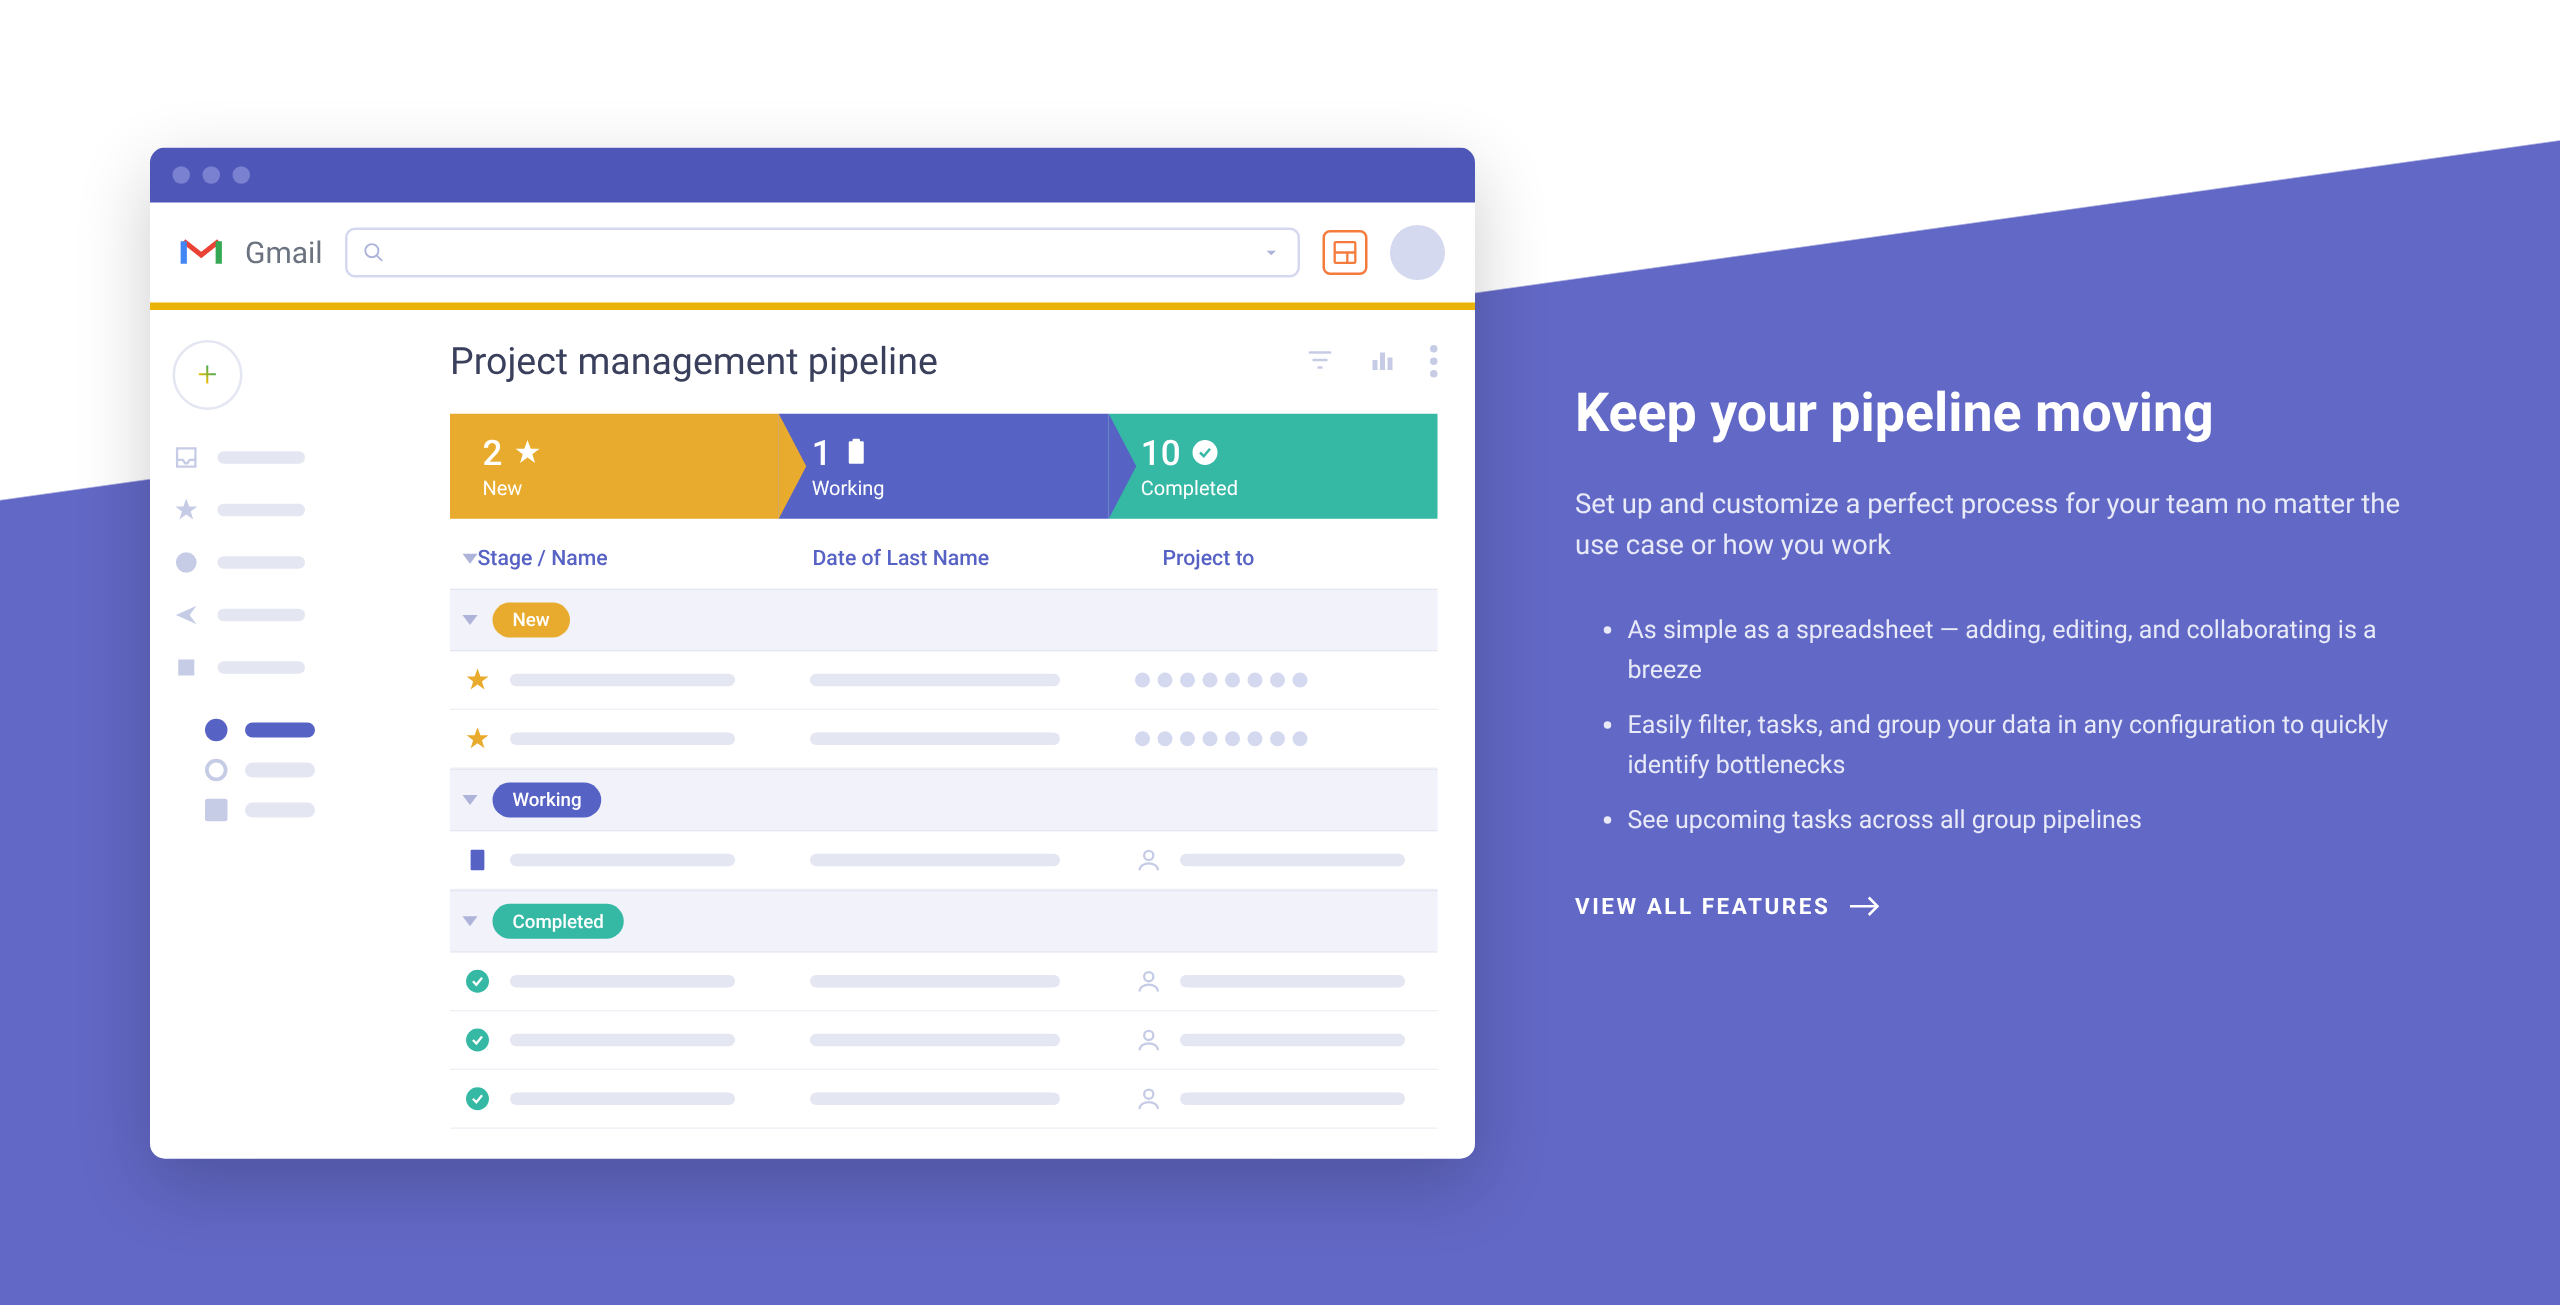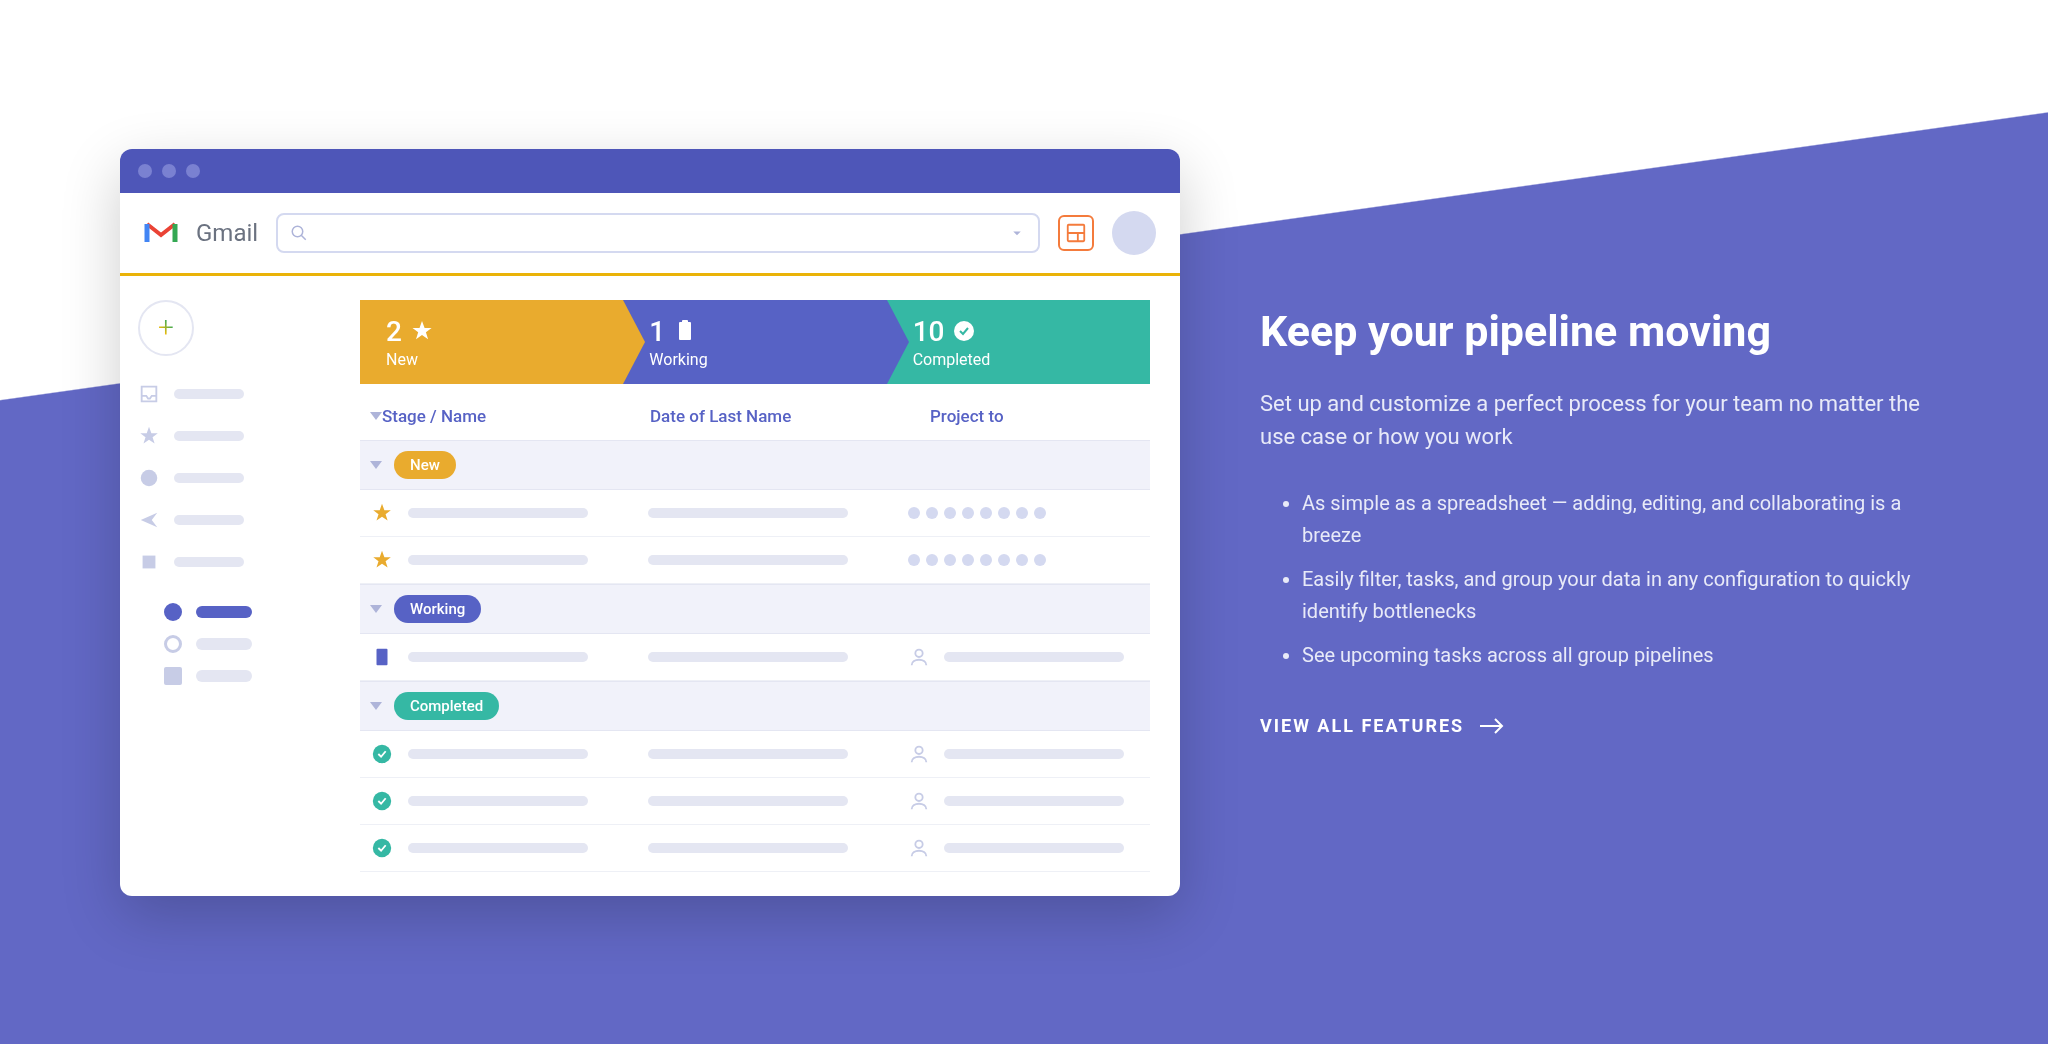--- a/index.html
+++ b/index.html
@@ -4,21 +4,21 @@
 <style>
 *{box-sizing:border-box;margin:0;padding:0}
 body{font-family:-apple-system,BlinkMacSystemFont,"Segoe UI",Roboto,sans-serif;background:#fff;width:2048px;height:1044px;overflow:hidden;position:relative}
 .bg-diagonal{position:absolute;top:0;left:0;width:100%;height:100%;background:linear-gradient(172deg,#fff 0%,#fff 30%,#6268c5 30.1%,#6268c5 100%);z-index:0}
 .layout{position:relative;z-index:1;display:flex;align-items:center;height:100%;padding:0 120px;gap:80px}
 
 
 .app-window{width:1060px;background:#fff;border-radius:12px;box-shadow:0 20px 60px rgba(0,0,0,0.2);overflow:hidden;flex-shrink:0}
 .titlebar{background:#4e56b8;height:44px;display:flex;align-items:center;padding:0 18px;gap:10px}
 .tl-dot{width:14px;height:14px;border-radius:50%;background:#7a81d1}
-.topbar{display:flex;align-items:center;padding:18px 24px;gap:18px;border-bottom:3px solid #eab308}
+.topbar{display:flex;align-items:center;padding:18px 24px;gap:18px;border-bottom:6px solid #eab308}
 .logo-m{width:34px;height:26px;position:relative}
 .brand{color:#6b7280;font-size:24px;font-weight:400}
 .search{flex:1;height:40px;border:2px solid #d4d9f0;border-radius:8px;display:flex;align-items:center;padding:0 12px;color:#aeb4d9}
 .search svg{width:18px;height:18px}
 .search .caret{margin-left:auto}
 .sq-btn{width:36px;height:36px;border:2px solid #f47b3c;border-radius:6px;display:flex;align-items:center;justify-content:center}
 .avatar{width:44px;height:44px;border-radius:50%;background:#d4d9f0}
 
 .body{display:flex}
 .sidebar{width:210px;padding:24px 18px;display:flex;flex-direction:column;gap:6px}
@@ -82,21 +82,21 @@
 .person-ic{width:22px;height:22px;color:#c7cce6;margin-right:14px}
 .ph-assign{width:180px}
 
 
 .copy{color:#fff;max-width:720px}
 .eyebrow{letter-spacing:3px;font-size:18px;color:#d2d6f2;margin-bottom:24px;font-weight:400}
 .headline{font-size:43px;font-weight:700;line-height:1.1;margin-bottom:32px}
 .sub{font-size:22px;line-height:1.5;color:#e8eaf8;margin-bottom:34px}
 .bullets{list-style:disc;padding-left:42px;margin-bottom:44px}
 .bullets li{font-size:20px;line-height:1.6;color:#e8eaf8;margin-bottom:12px}
-.cta{display:inline-flex;align-items:flex-end;gap:14px;font-size:18px;font-weight:700;letter-spacing:2px;color:#fff;cursor:pointer}
+.cta{display:inline-flex;align-items:flex-start;gap:14px;font-size:18px;font-weight:700;letter-spacing:2px;color:#fff;cursor:pointer}
 .cta svg{width:28px;height:20px}
 </style>
 </head>
 <body>
 
 <div class="bg-diagonal"></div>
 <div class="layout">
 
 <div class="app-window">
   <div class="titlebar">
@@ -188,20 +188,40 @@
               <span class="sub-bar muted"></span>
             </div>
         <div class="sub-row">
               <span class="sq-solid"></span>
               <span class="sub-bar muted"></span>
             </div>
       </div>
     </div>
 
     <div class="main">
+      <div class="main-head">
+        <div class="main-title">Project management pipeline</div>
+        <div class="head-icons">
+          <svg viewBox="0 0 24 24" fill="none" stroke="currentColor" stroke-width="2">
+                <line x1="3" y1="6" x2="21" y2="6"></line>
+                <line x1="6" y1="12" x2="18" y2="12"></line>
+                <line x1="10" y1="18" x2="14" y2="18"></line>
+              </svg>
+          <svg viewBox="0 0 24 24" fill="currentColor">
+                <rect x="4" y="12" width="4" height="8"></rect>
+                <rect x="10" y="6" width="4" height="14"></rect>
+                <rect x="16" y="10" width="4" height="10"></rect>
+              </svg>
+          <div class="kebab">
+                <span></span>
+                <span></span>
+                <span></span>
+              </div>
+        </div>
+      </div>
 
       <div class="stages">
         <div class="stage stage-1">
           <div class="stage-top">
                 <span>2</span>
                 <svg viewBox="0 0 24 24" fill="currentColor">
                   <path d="M12 2l2.6 7h7l-5.7 4.3 2.2 7L12 16l-6 4.3 2.2-7L2.5 9h7z"></path>
                 </svg>
               </div>
           <div class="stage-label">New</div>

